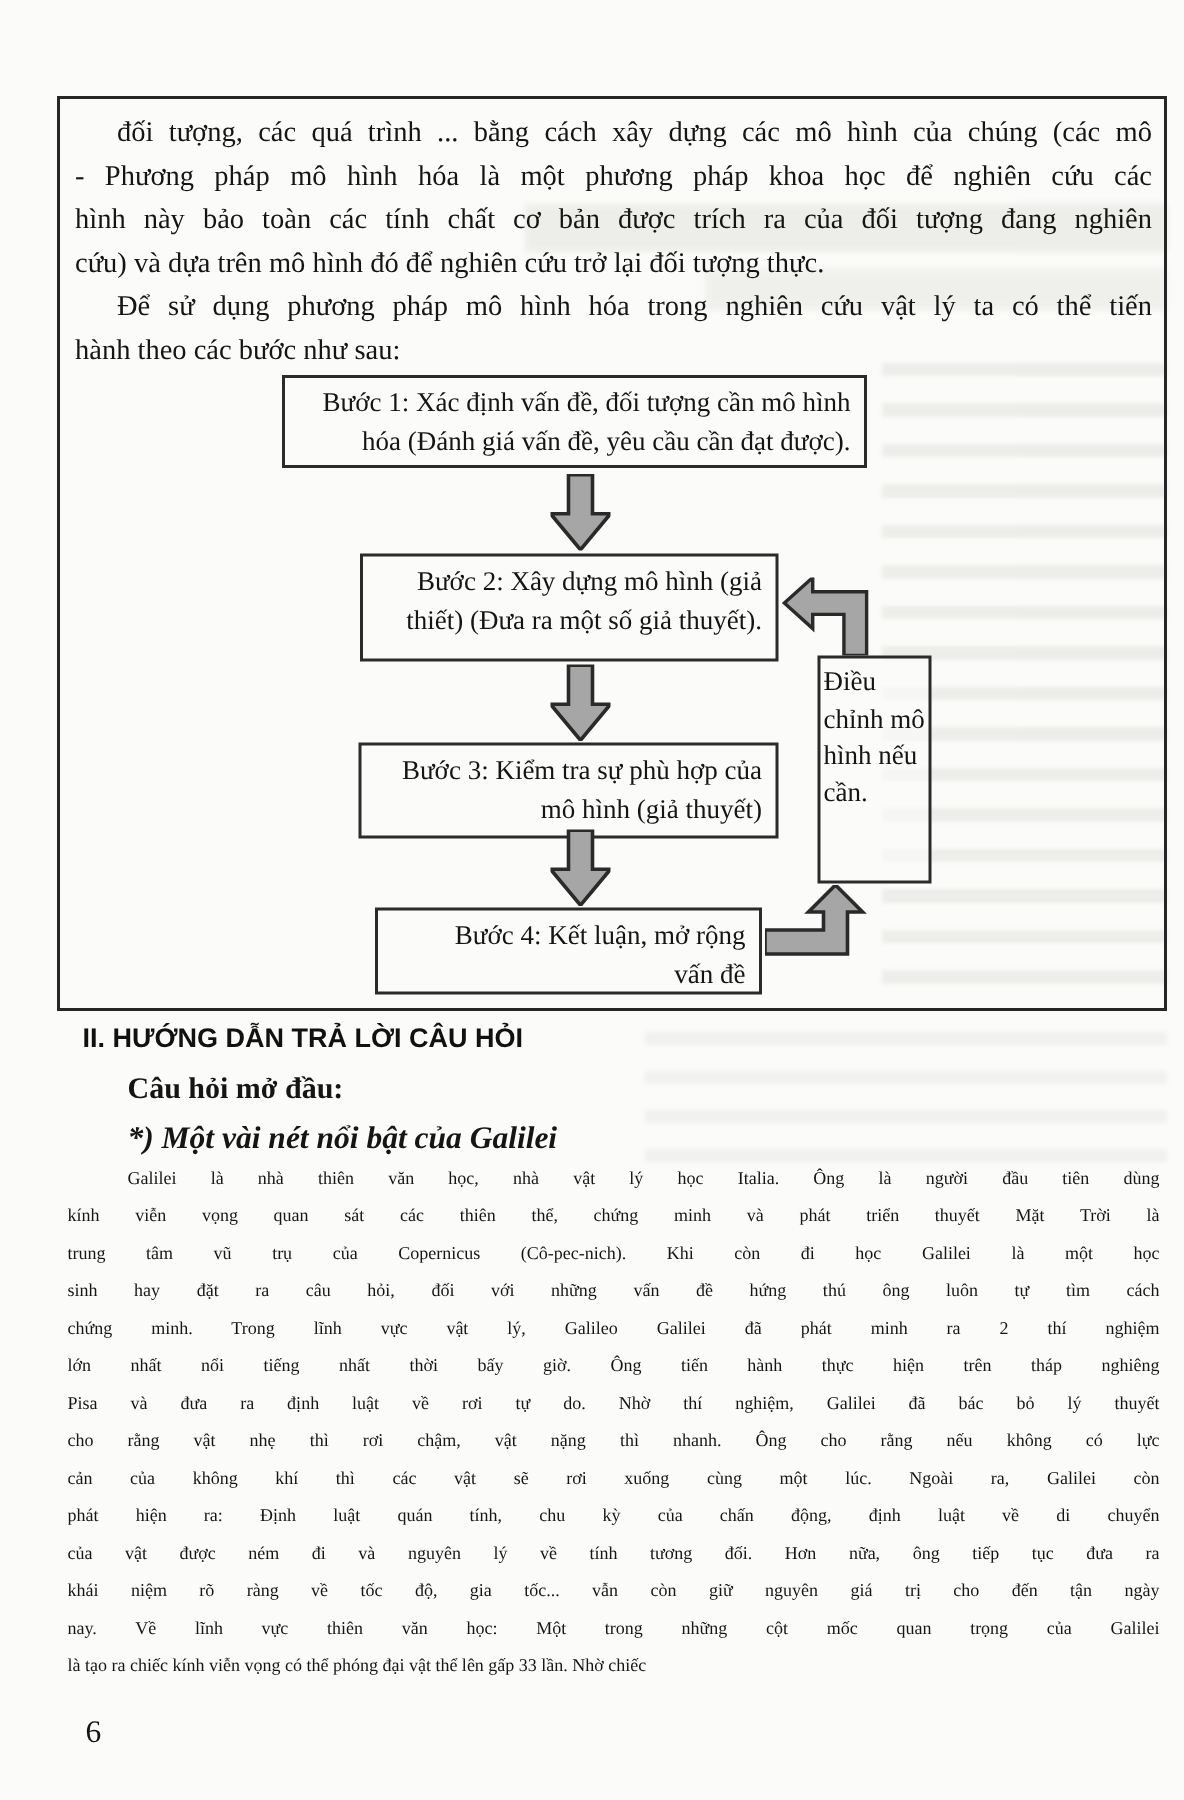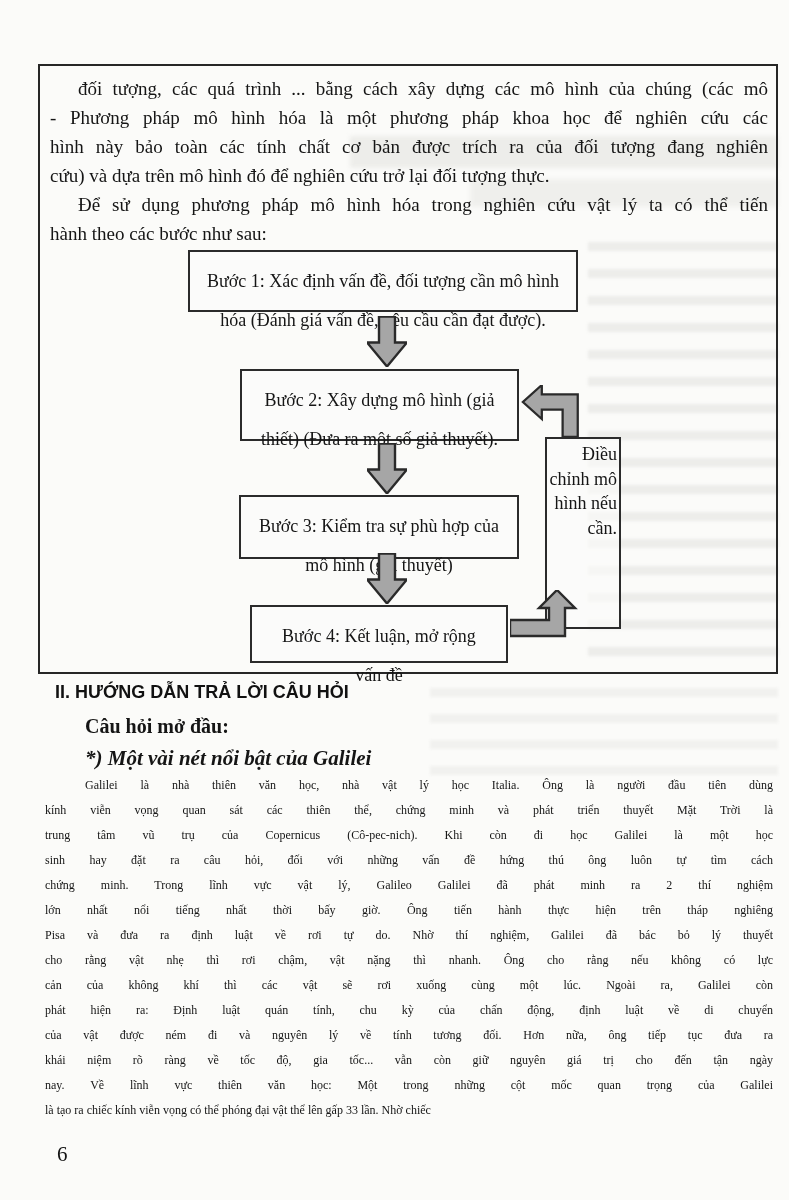--- a/index.html
+++ b/index.html
@@ -39,26 +39,26 @@
   .jpara .tline.last{text-align:left;text-align-last:left;}
   .ind28 .tline:first-child{text-indent:28px;}
   .ind40 .tline:first-child{text-indent:40px;}
 
   
   .fc-box{
     position:absolute;border:2px solid #2b2b2b;box-sizing:border-box;
     background:rgba(252,252,250,.6);
     font-size:18px;line-height:26px;padding:3px 9px;z-index:2;
   }
-  .plain .tline{text-align:center;white-space:nowrap;overflow:hidden;margin-top:13px;}
+  .plain .tline{text-align:right;white-space:nowrap;overflow:hidden;}
   .fc-step1{left:148px;top:184px;width:390px;height:62px;}
   .fc-step2{left:200px;top:303px;width:279px;height:72px;}
   .fc-step3{left:199px;top:429px;width:280px;height:64px;}
   .fc-step4{left:210px;top:539px;width:258px;height:58px;}
-  .fc-adjust{left:505px;top:371px;width:76px;height:192px;text-align:right;line-height:24.5px;padding:3px 2px;}
+  .fc-adjust{left:505px;top:371px;width:76px;height:152px;text-align:left;line-height:24.5px;padding:3px 2px;}
   .fc-arrow{position:absolute;z-index:2;}
   .fc-arrow polygon{stroke:#2a2a2a;stroke-width:2.4;stroke-linejoin:miter;}
   .arr1{left:327px;top:250px;}
   .arr2{left:327px;top:377px;}
   .arr3{left:327px;top:487px;}
   .elbow-top{left:480px;top:319px;}
   .elbow-bottom{left:470px;top:524px;}
 
   
   .h-section{

